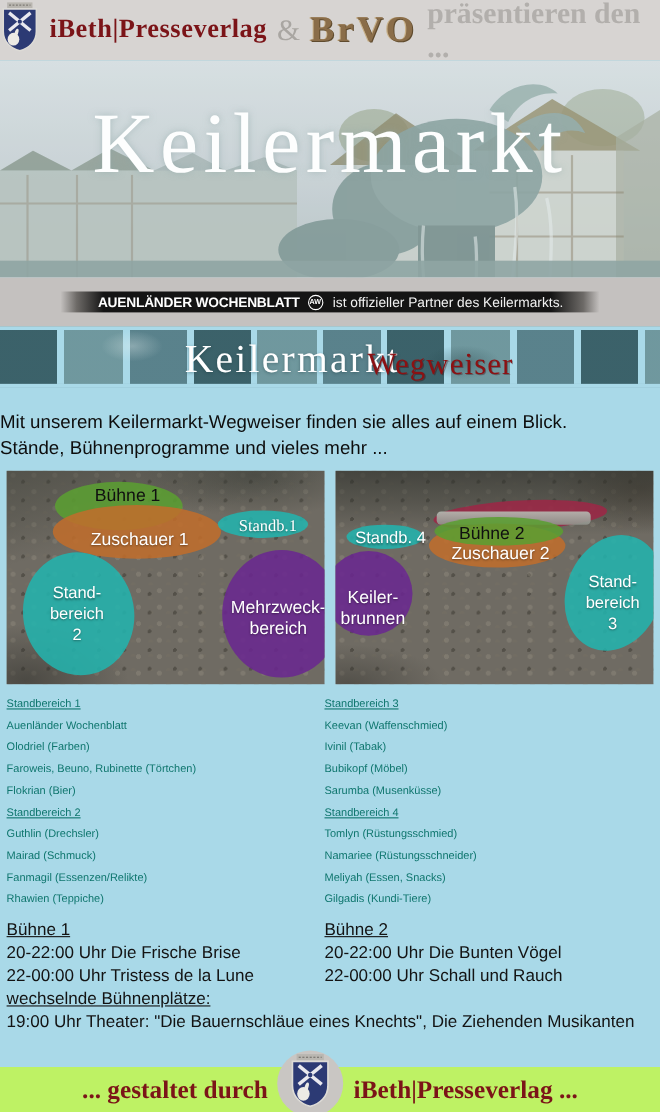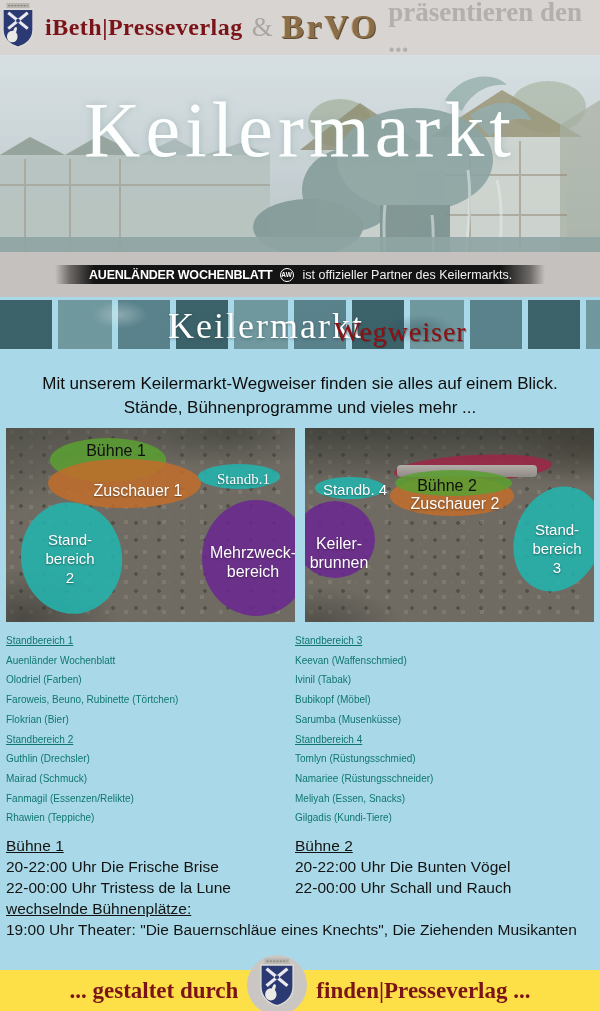--- a/index.html
+++ b/index.html
@@ -38,21 +38,21 @@
       radial-gradient(ellipse 40px 20px at 20% 30%, rgba(230,240,240,.35), transparent 70%),
       radial-gradient(ellipse 50px 22px at 70% 60%, rgba(30,60,66,.35), transparent 70%),
       repeating-linear-gradient(90deg, rgba(54,92,100,.92) 0 52px, #a9d9e8 52px 58px,
         rgba(110,150,156,.88) 58px 112px, #a9d9e8 112px 118px, rgba(86,126,136,.9) 118px 170px, #a9d9e8 170px 176px); }
   .strip-main { position:absolute; left:168px; top:5px; font-family:"Liberation Serif", serif;
     font-size:36px; color:#fff; letter-spacing:2px; text-shadow:0 1px 3px rgba(20,50,55,.4); }
   .strip-sub { position:absolute; left:334px; top:16px; font-family:"Liberation Serif", serif; font-weight:normal;
     font-size:28px; color:#8b1113; letter-spacing:1px; text-shadow:1px 1px 0 rgba(60,0,0,.35); }
 
   
-  .intro { height:76px; padding-top:20px; text-align:center; font-size:17px; line-height:24px; color:#0d0d0d; }
+  .intro { height:76px; padding-top:20px; text-align:left; font-size:17px; line-height:24px; color:#0d0d0d; }
 
   
   .maps-row { height:196px; display:flex; gap:10px; padding:0 6px; align-items:flex-start; }
   .map { position:relative; width:289px; height:194px; overflow:hidden; background-color:#6f6b63;
     background-image:
       radial-gradient(circle 2.2px at 6px 4px, rgba(150,144,130,.38) 98%, transparent),
       radial-gradient(circle 1.8px at 15px 10px, rgba(58,55,48,.5) 98%, transparent),
       radial-gradient(circle 2px at 3px 12px, rgba(118,112,100,.4) 98%, transparent);
     background-size:19px 15px, 23px 17px, 16px 13px; }
   .map::before { content:""; position:absolute; inset:0; pointer-events:none; }
@@ -72,21 +72,21 @@
   .lbl.dark { color:#101010; text-shadow:none; }
   .lbl.sm { font-size:15px; }
 
   
   .el-buehne1   { left:44px;  top:10px; width:116px; height:44px; }
   .el-zuschauer1{ left:42px;  top:31px; width:153px; height:49px; }
   .el-standb1   { left:192px; top:36px; width:82px;  height:25px; }
   .el-sb2       { left:15px;  top:74px; width:101px; height:112px; transform:rotate(-10deg); }
   .el-mehrzweck { left:196px; top:72px; width:108px; height:116px; }
   .lb-buehne1   { left:40px;  top:13px;  width:140px; }
-  .lb-zuschauer1{ left:62px;  top:53px;  width:140px; }
+  .lb-zuschauer1{ left:51px;  top:53px;  width:140px; }
   .lb-standb1   { left:170px; top:42px;  width:135px;font-family:Liberation Serif, serif; }
   .lb-sb2       { left:14px;  top:102px; width:100px; }
   .lb-mehrzweck { left:187px; top:115px; width:120px; }
 
   
   .el-erholung  { left:89px;  top:27px; width:158px; height:27px; transform:rotate(-3deg); }
   .el-buehne2   { left:90px;  top:42px; width:117px; height:26px; }
   .el-zuschauer2{ left:85px;  top:48px; width:124px; height:40px; }
   .el-standb4   { left:10px;  top:49px; width:70px;  height:22px; }
   .el-brunnen   { left:-10px; top:73px; width:80px;  height:77px; }
@@ -104,21 +104,21 @@
   .list-col2 { flex:1; }
   .sec-title { text-decoration:underline; }
 
   
   .stages { padding:7px 0 0 6px; font-size:15.5px; line-height:21px; color:#131313; }
   .stage-cols { display:flex; }
   .stage-col1 { width:289px; }
   .stage-col2 { flex:1; }
 
   
-  .footer-bar { position:absolute; left:0; bottom:0; width:600px; height:41px; background:#fde047; }
+  .footer-bar { position:absolute; left:0; bottom:0; width:600px; height:41px; background:#bef264; }
   .footer-row { display:flex; align-items:center; justify-content:center; height:100%; gap:13px;
     font-family:"Liberation Serif", serif; font-weight:bold; font-size:23px; color:#7b1418; }
   .bump { position:relative; width:52px; height:41px; flex:none; }
   .bump::before { content:""; position:absolute; left:-4px; top:-15px; width:60px; height:60px;
     border-radius:50%; background:#c9c6c3; }
   .bump svg { position:absolute; left:7px; top:-12px; }
 </style>
 </head>
 <body>
 
@@ -310,17 +310,17 @@
           <rect x="7" y="0" width="26" height="6" fill="#b9b6b0"></rect>
           <line x1="9" y1="3" x2="31" y2="3" stroke="#6d6a64" stroke-width="1" stroke-dasharray="2 1.5"></line>
           <path d="M3 7 H37 V30 C37 41 29 47.5 20 50 C11 47.5 3 41 3 30 Z" fill="#2c3a74" stroke="#dddbd6" stroke-width="1.6"></path>
           <line x1="9" y1="11" x2="31" y2="29" stroke="#e9e9ef" stroke-width="3.4"></line>
           <line x1="31" y1="11" x2="9" y2="29" stroke="#e9e9ef" stroke-width="3.4"></line>
           <circle cx="20" cy="20" r="2.2" fill="#2c3a74"></circle>
           <ellipse cx="13.5" cy="38" rx="6" ry="6.5" fill="#eceae5"></ellipse>
           <ellipse cx="16.5" cy="31.5" rx="1.8" ry="4.5" fill="#eceae5" transform="rotate(18 16.5 31.5)"></ellipse>
         </svg>
       </span>
-      <span class="blackletter">finden|Presseverlag ...</span>
+      <span class="blackletter">iBeth|Presseverlag ...</span>
     </div>
   </footer>
 
 </div>
 
 </body></html>

